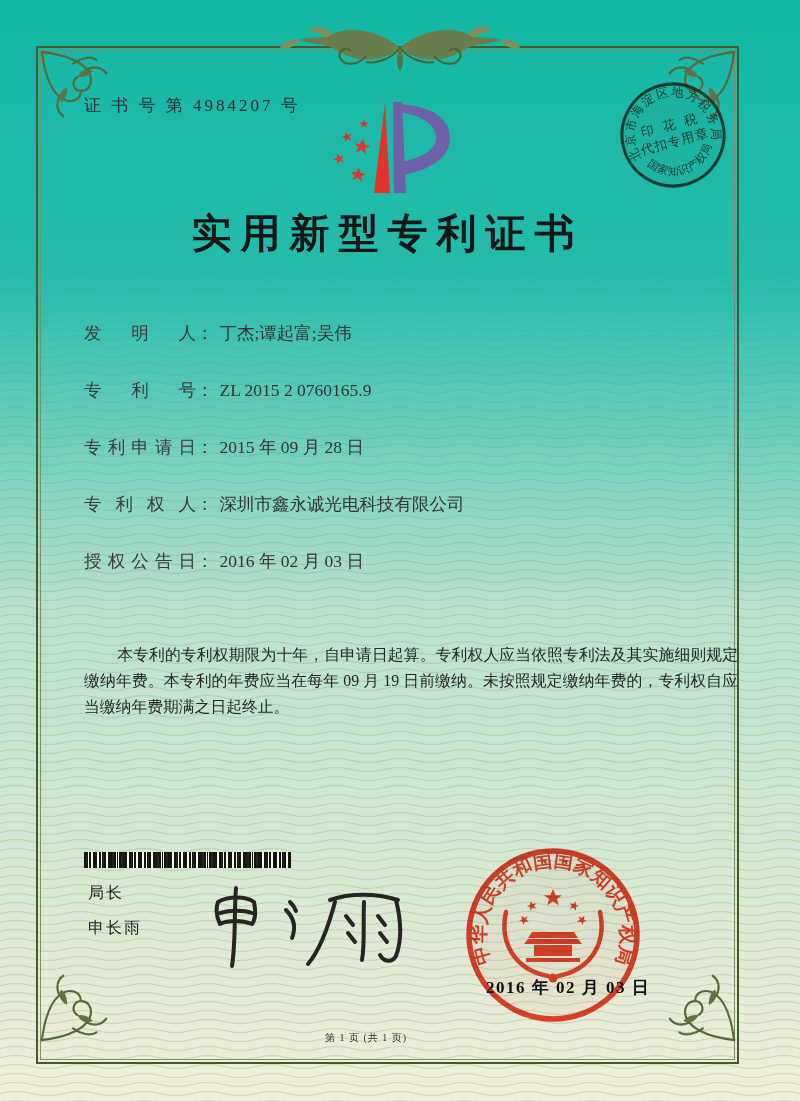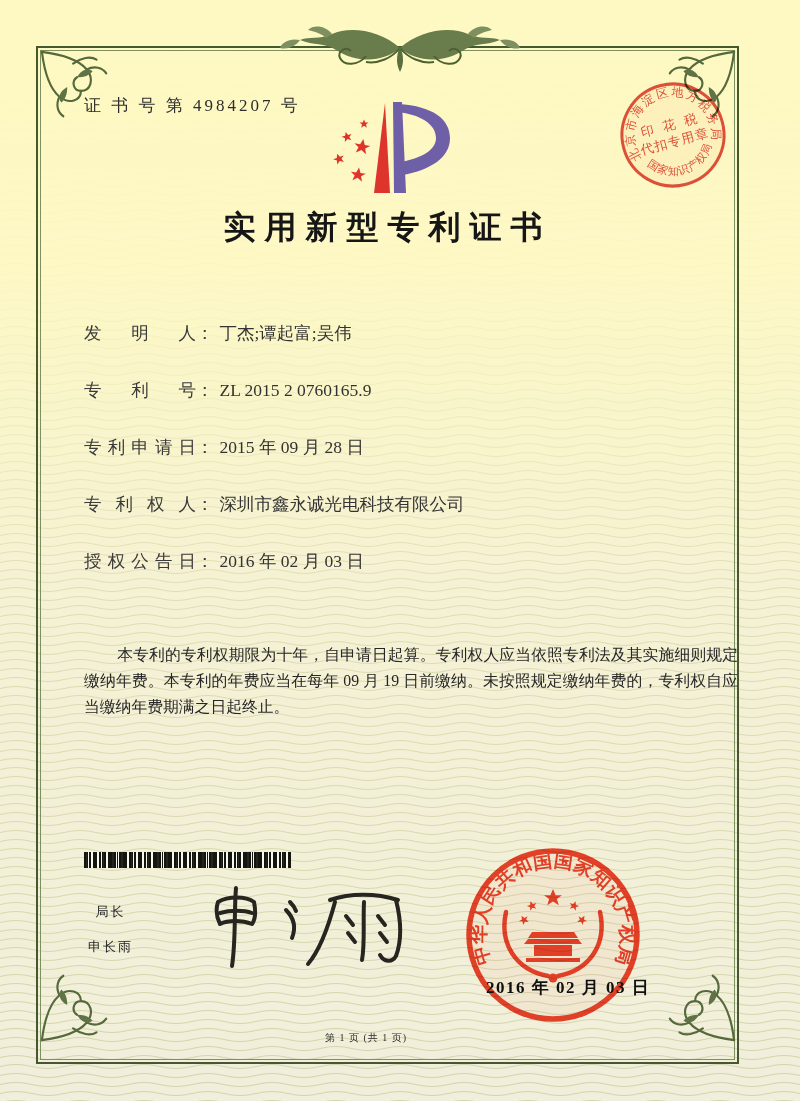--- a/index.html
+++ b/index.html
@@ -1,18 +1,18 @@
 <!DOCTYPE html>
 <html><head>
 <meta charset="utf-8">
 <style>
   html,body{margin:0;padding:0;background:#e9e7e0;}
   .page{
     position:relative;width:800px;height:1101px;margin:0 auto;
-    background:#fef9c3;overflow:hidden;
+    background:#14b8a6;overflow:hidden;
     font-family:"Liberation Serif","DejaVu Serif",serif;color:#222;
   }
   .texture{position:absolute;left:0;top:0;z-index:0;}
   .frame{
     position:absolute;left:36px;top:46px;width:703px;height:1018px;
     border:2px solid #46582d;box-sizing:border-box;z-index:1;
   }
   .frame::after{
     content:"";position:absolute;inset:2px;border:1px solid #7d8f5e;
   }
@@ -21,21 +21,21 @@
     position:absolute;left:84px;top:94px;z-index:3;
     font-size:17px;letter-spacing:3px;color:#2d2d2d;
   }
   .logo{position:absolute;left:330px;top:98px;z-index:3;}
   .tax-stamp{
     position:absolute;left:588px;top:50px;z-index:4;
     transform:rotate(-15deg);opacity:.88;mix-blend-mode:multiply;
   }
   .title{
     position:absolute;left:36px;top:206px;width:703px;z-index:3;
-    text-align:center;font-size:32px;font-weight:bold;letter-spacing:9px;color:#161616;
+    text-align:center;font-size:40px;font-weight:bold;letter-spacing:9px;color:#161616;
   }
   .fields{position:absolute;left:84px;top:316px;width:640px;z-index:3;}
   .field-row{height:34px;line-height:34px;margin-bottom:23px;font-size:17.5px;color:#333;}
   .field-label{
     display:inline-block;width:112px;vertical-align:top;
     text-align:justify;text-align-last:justify;color:#3a3a3a;
   }
   .field-colon{margin-right:6px;color:#3a3a3a;}
   .paragraphs{
     position:absolute;left:84px;top:642px;width:654px;z-index:3;
@@ -43,21 +43,21 @@
   }
   .paragraphs p{margin:0 0 3px 0;text-indent:2.1em;}
   .barcode{
     position:absolute;left:84px;top:852px;width:207px;height:16px;z-index:3;
     background-color:#f6f4e9;
     background-image:
       repeating-linear-gradient(90deg,#15150f 0 2px,rgba(0,0,0,0) 2px 5px),
       repeating-linear-gradient(90deg,#15150f 0 1px,rgba(0,0,0,0) 1px 3px),
       repeating-linear-gradient(90deg,rgba(20,20,14,.92) 0 3px,rgba(250,249,240,.9) 3px 9px);
   }
-  .director{position:absolute;left:88px;top:894px;z-index:3;font-size:13px;color:#232323;text-align:center;}
+  .director{position:absolute;left:88px;top:875px;z-index:3;font-size:16px;color:#232323;}
   .director div{height:35px;line-height:35px;letter-spacing:2px;}
   .signature{position:absolute;left:198px;top:880px;z-index:3;}
   .official-seal{
     position:absolute;left:450px;top:832px;z-index:4;
     opacity:.95;mix-blend-mode:multiply;
   }
   .seal-date{
     position:absolute;left:486px;top:976px;z-index:5;
     font-size:17px;letter-spacing:1.5px;color:#101010;font-weight:600;
   }

